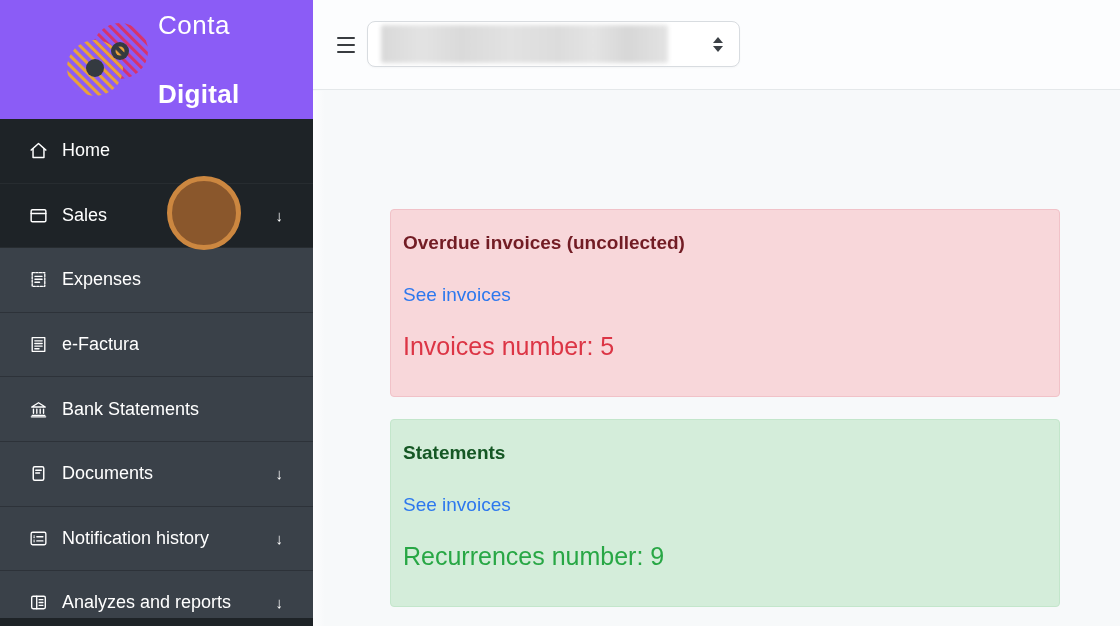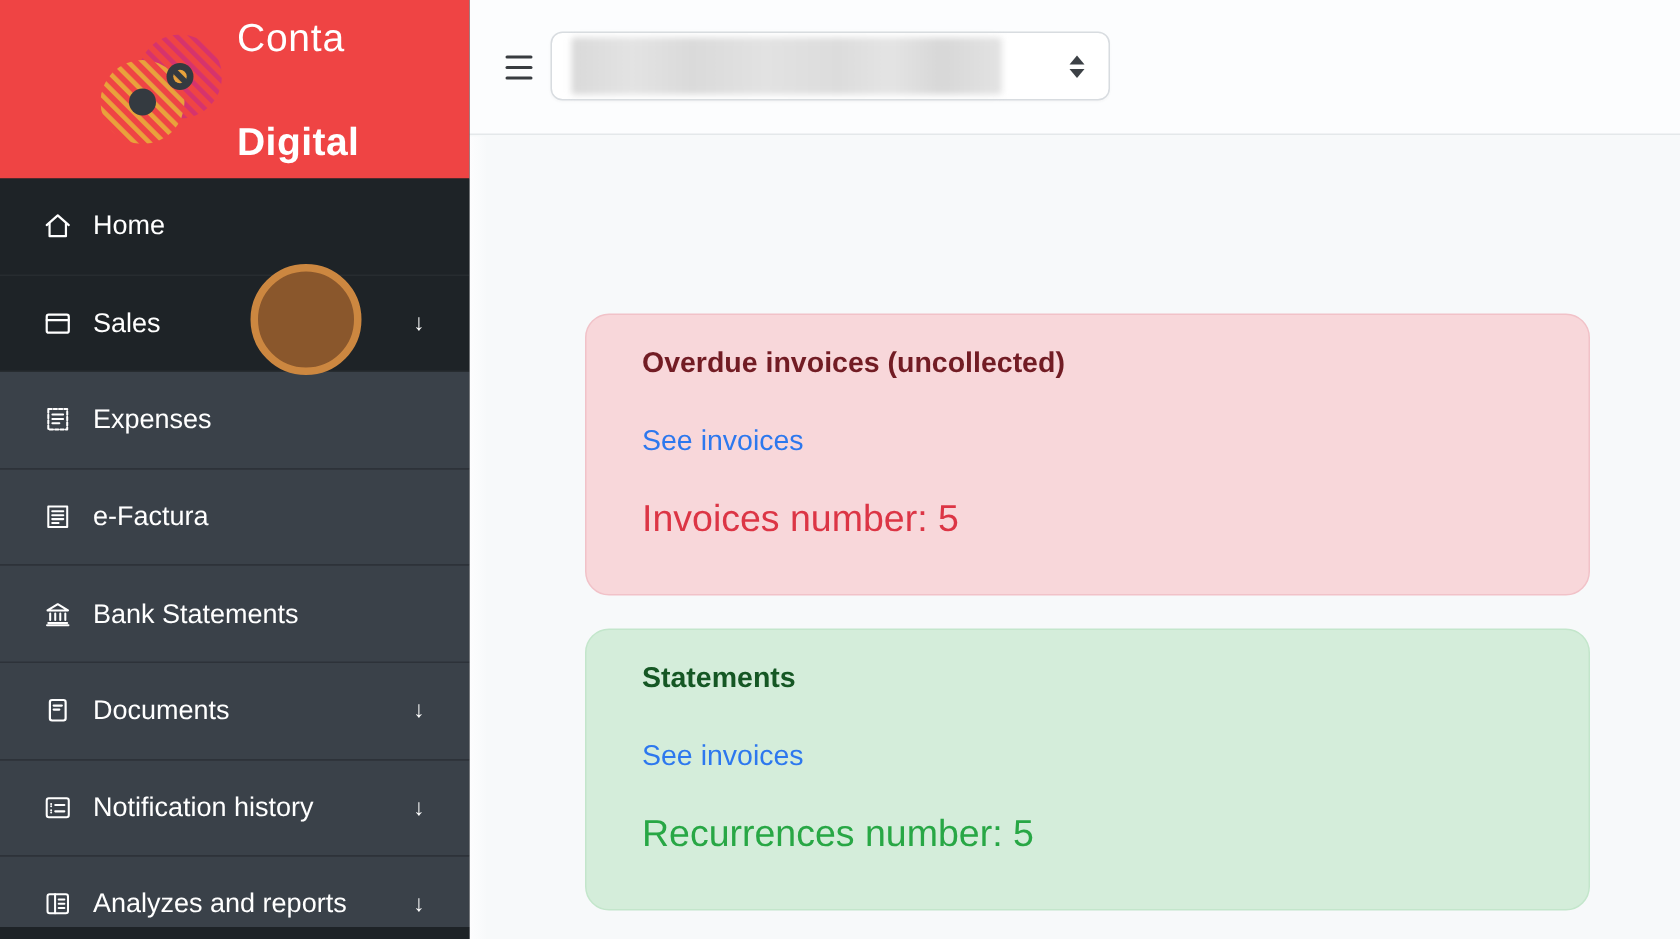--- a/index.html
+++ b/index.html
@@ -10,21 +10,21 @@
     background: #f7f9fa;
   }
   .page { position: relative; width: 1120px; height: 626px; background: #f7f9fa; }
 
   
   .sidebar {
     position: absolute; left: 0; top: 0; width: 313px; height: 626px;
     background: #1e2327; overflow: hidden; z-index: 2;
   }
   .brand {
-    height: 119px; background: #ef4444;
+    height: 119px; background: #8b5cf6;
     display: flex; align-items: center; padding-left: 62px;
   }
   .brand-logo { width: 90px; height: 79px; flex: 0 0 auto; }
   .brand-text { color: #ffffff; font-size: 26px; line-height: 29px; margin-left: 6px; }
   .brand-line1 { display: block; font-weight: 400; letter-spacing: 0.5px; }
   .brand-line2 { display: block; font-weight: 700; letter-spacing: 0.3px; margin-top: 40px; }
 
   .nav { display: block; }
   .nav-item {
     height: 64.6px; display: flex; align-items: center;
@@ -77,21 +77,21 @@
   .tri-down { border-top: 6px solid #3c4146; }
 
   .content { position: absolute; left: 0; top: 91px; width: 807px; height: 535px; }
   .content-left-strip {
     position: absolute; left: 0; top: 0; width: 12px; height: 100%;
     background: linear-gradient(90deg, #fdfdfe, rgba(253,253,254,0));
   }
 
   .card {
     margin-left: 77px; width: 670px; height: 188px;
-    border-radius: 16px; padding: 20px 37px;
+    border-radius: 4px; padding: 20px 12px;
   }
   .card.danger  { margin-top: 118px; background: #f8d7da; border: 1px solid #f1c2c8; }
   .card.success { margin-top: 22px;  background: #d4edda; border: 1px solid #c3e6cb; }
   .card h3 { margin: 0; font-size: 19px; line-height: 25px; font-weight: 700; }
   .card.danger h3  { color: #721c24; }
   .card.success h3 { color: #155724; }
   .card a {
     display: block; width: fit-content; margin-top: 27px;
     font-size: 19px; line-height: 25px; color: #2d78ee; text-decoration: none; cursor: pointer; text-align: center;
   }
@@ -245,18 +245,18 @@
 
       <div class="card danger">
         <h3>Overdue invoices (uncollected)</h3>
         <a>See invoices</a>
         <p>Invoices number: 5</p>
       </div>
 
       <div class="card success">
         <h3>Statements</h3>
         <a>See invoices</a>
-        <p>Recurrences number: 5</p>
+        <p>Recurrences number: 9</p>
       </div>
     </section>
 
   </div>
 </div>
 
 </body></html>

